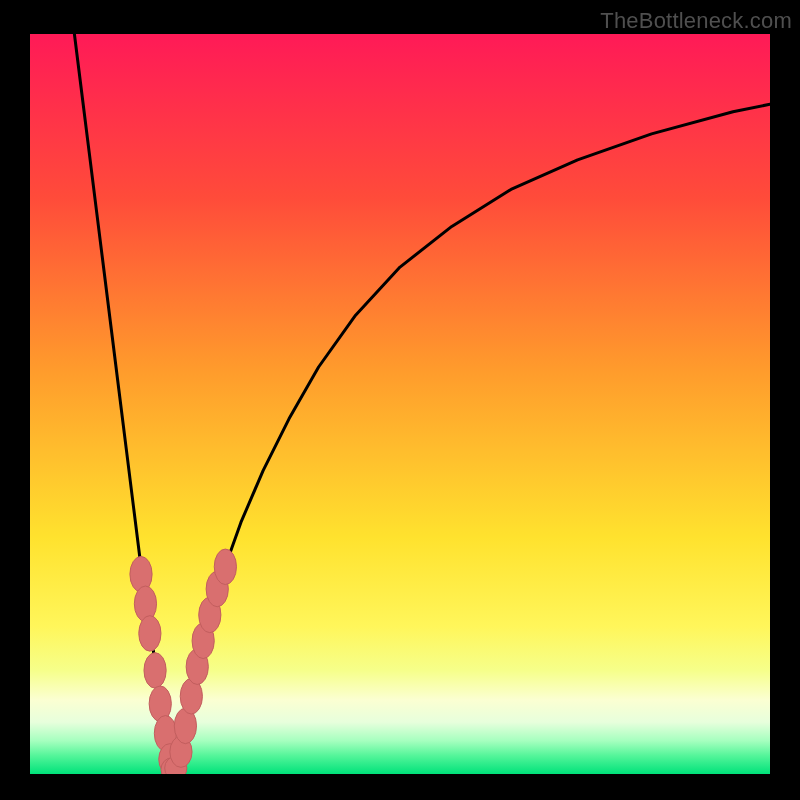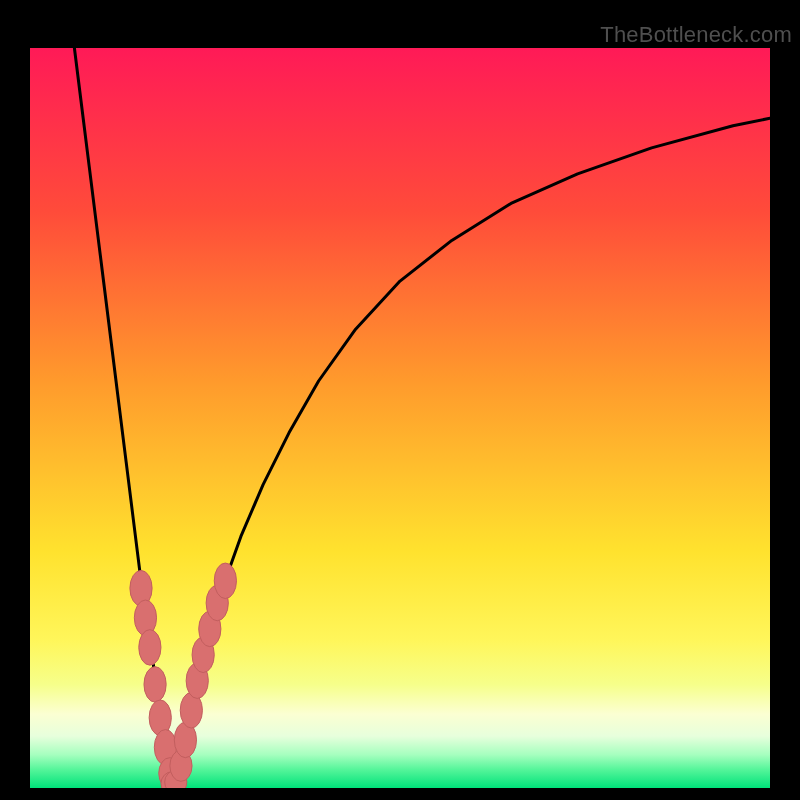--- a/index.html
+++ b/index.html
@@ -7,21 +7,21 @@
     padding: 0;
     width: 800px;
     height: 800px;
     overflow: hidden;
     background: #000;
     font-family: Arial, Helvetica, sans-serif;
   }
   .frame {
     position: absolute;
     left: 0;
-    top: 18px;
+    top: 4px;
     width: 800px;
     height: 640px;
     background: #000;
   }
   .plot-area {
     position: absolute;
     left: 30px;
     top: 30px;
     width: 740px;
     height: 740px;

